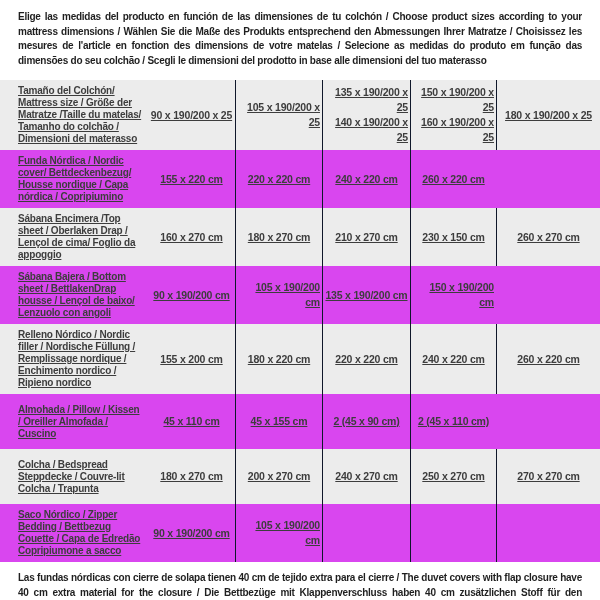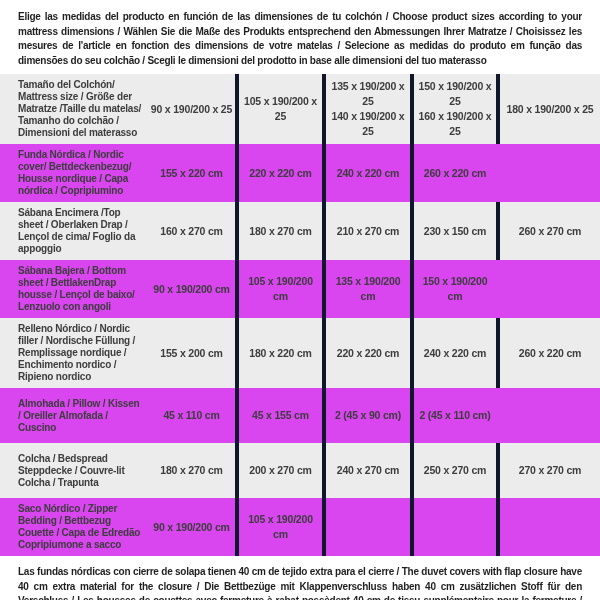--- a/index.html
+++ b/index.html
@@ -5,21 +5,21 @@
   * { margin: 0; padding: 0; box-sizing: border-box; }
   html, body {
     width: 600px; height: 600px;
     background: #ffffff;
     overflow: hidden;
     font-family: "Liberation Sans", sans-serif;
   }
   .page { width: 600px; height: 600px; background: #ffffff; }
 
   .note {
-    padding: 10px 18px 6px 18px;
+    padding: 10px 18px 12px 18px;
     font-size: 10px;
     font-weight: 700;
     letter-spacing: -0.25px;
     line-height: 14.5px;
     color: #1f1f1f;
     text-align: justify;
   }
   .note.bottom { padding: 9px 18px 6px 18px; }
 
   .size-table { width: 600px; }
@@ -30,39 +30,40 @@
     background: #d946ef;
   }
   .t-row.stripe { background: #ececec; }
   .t-row.header { min-height: 63px; }
 
   .cell {
     display: flex;
     align-items: center;
     color: #3d3d3d;
     font-weight: 700;
+    text-decoration: underline;
   }
   .cell.label {
     padding: 5px 4px 5px 18px;
     font-size: 10px;
     line-height: 12px;
     letter-spacing: -0.2px;
     justify-content: flex-start;
     text-align: left;
   }
   .cell.value {
     justify-content: center;
     text-align: center;
     font-size: 10.5px;
     line-height: 15px;
     letter-spacing: -0.2px;
     white-space: pre-line;
     padding: 3px 2px;
   }
-  .cell.value + .cell.value { border-left: 4px solid #0f172a; }
+  .cell.value + .cell.value { border-left: 1px solid #0f172a; text-align: right; }
 </style>
 </head>
 <body>
 
 <div class="page">
   <div class="note top">Elige las medidas del producto en función de las dimensiones de tu colchón / Choose product sizes according to your mattress dimensions / Wählen Sie die Maße des Produkts entsprechend den Abmessungen Ihrer Matratze / Choisissez les mesures de l'article en fonction des dimensions de votre matelas / Selecione as medidas do produto em função das dimensões do seu colchão / Scegli le dimensioni del prodotto in base alle dimensioni del tuo materasso</div>
 
   <div class="size-table">
 
   <div class="t-row stripe header">

